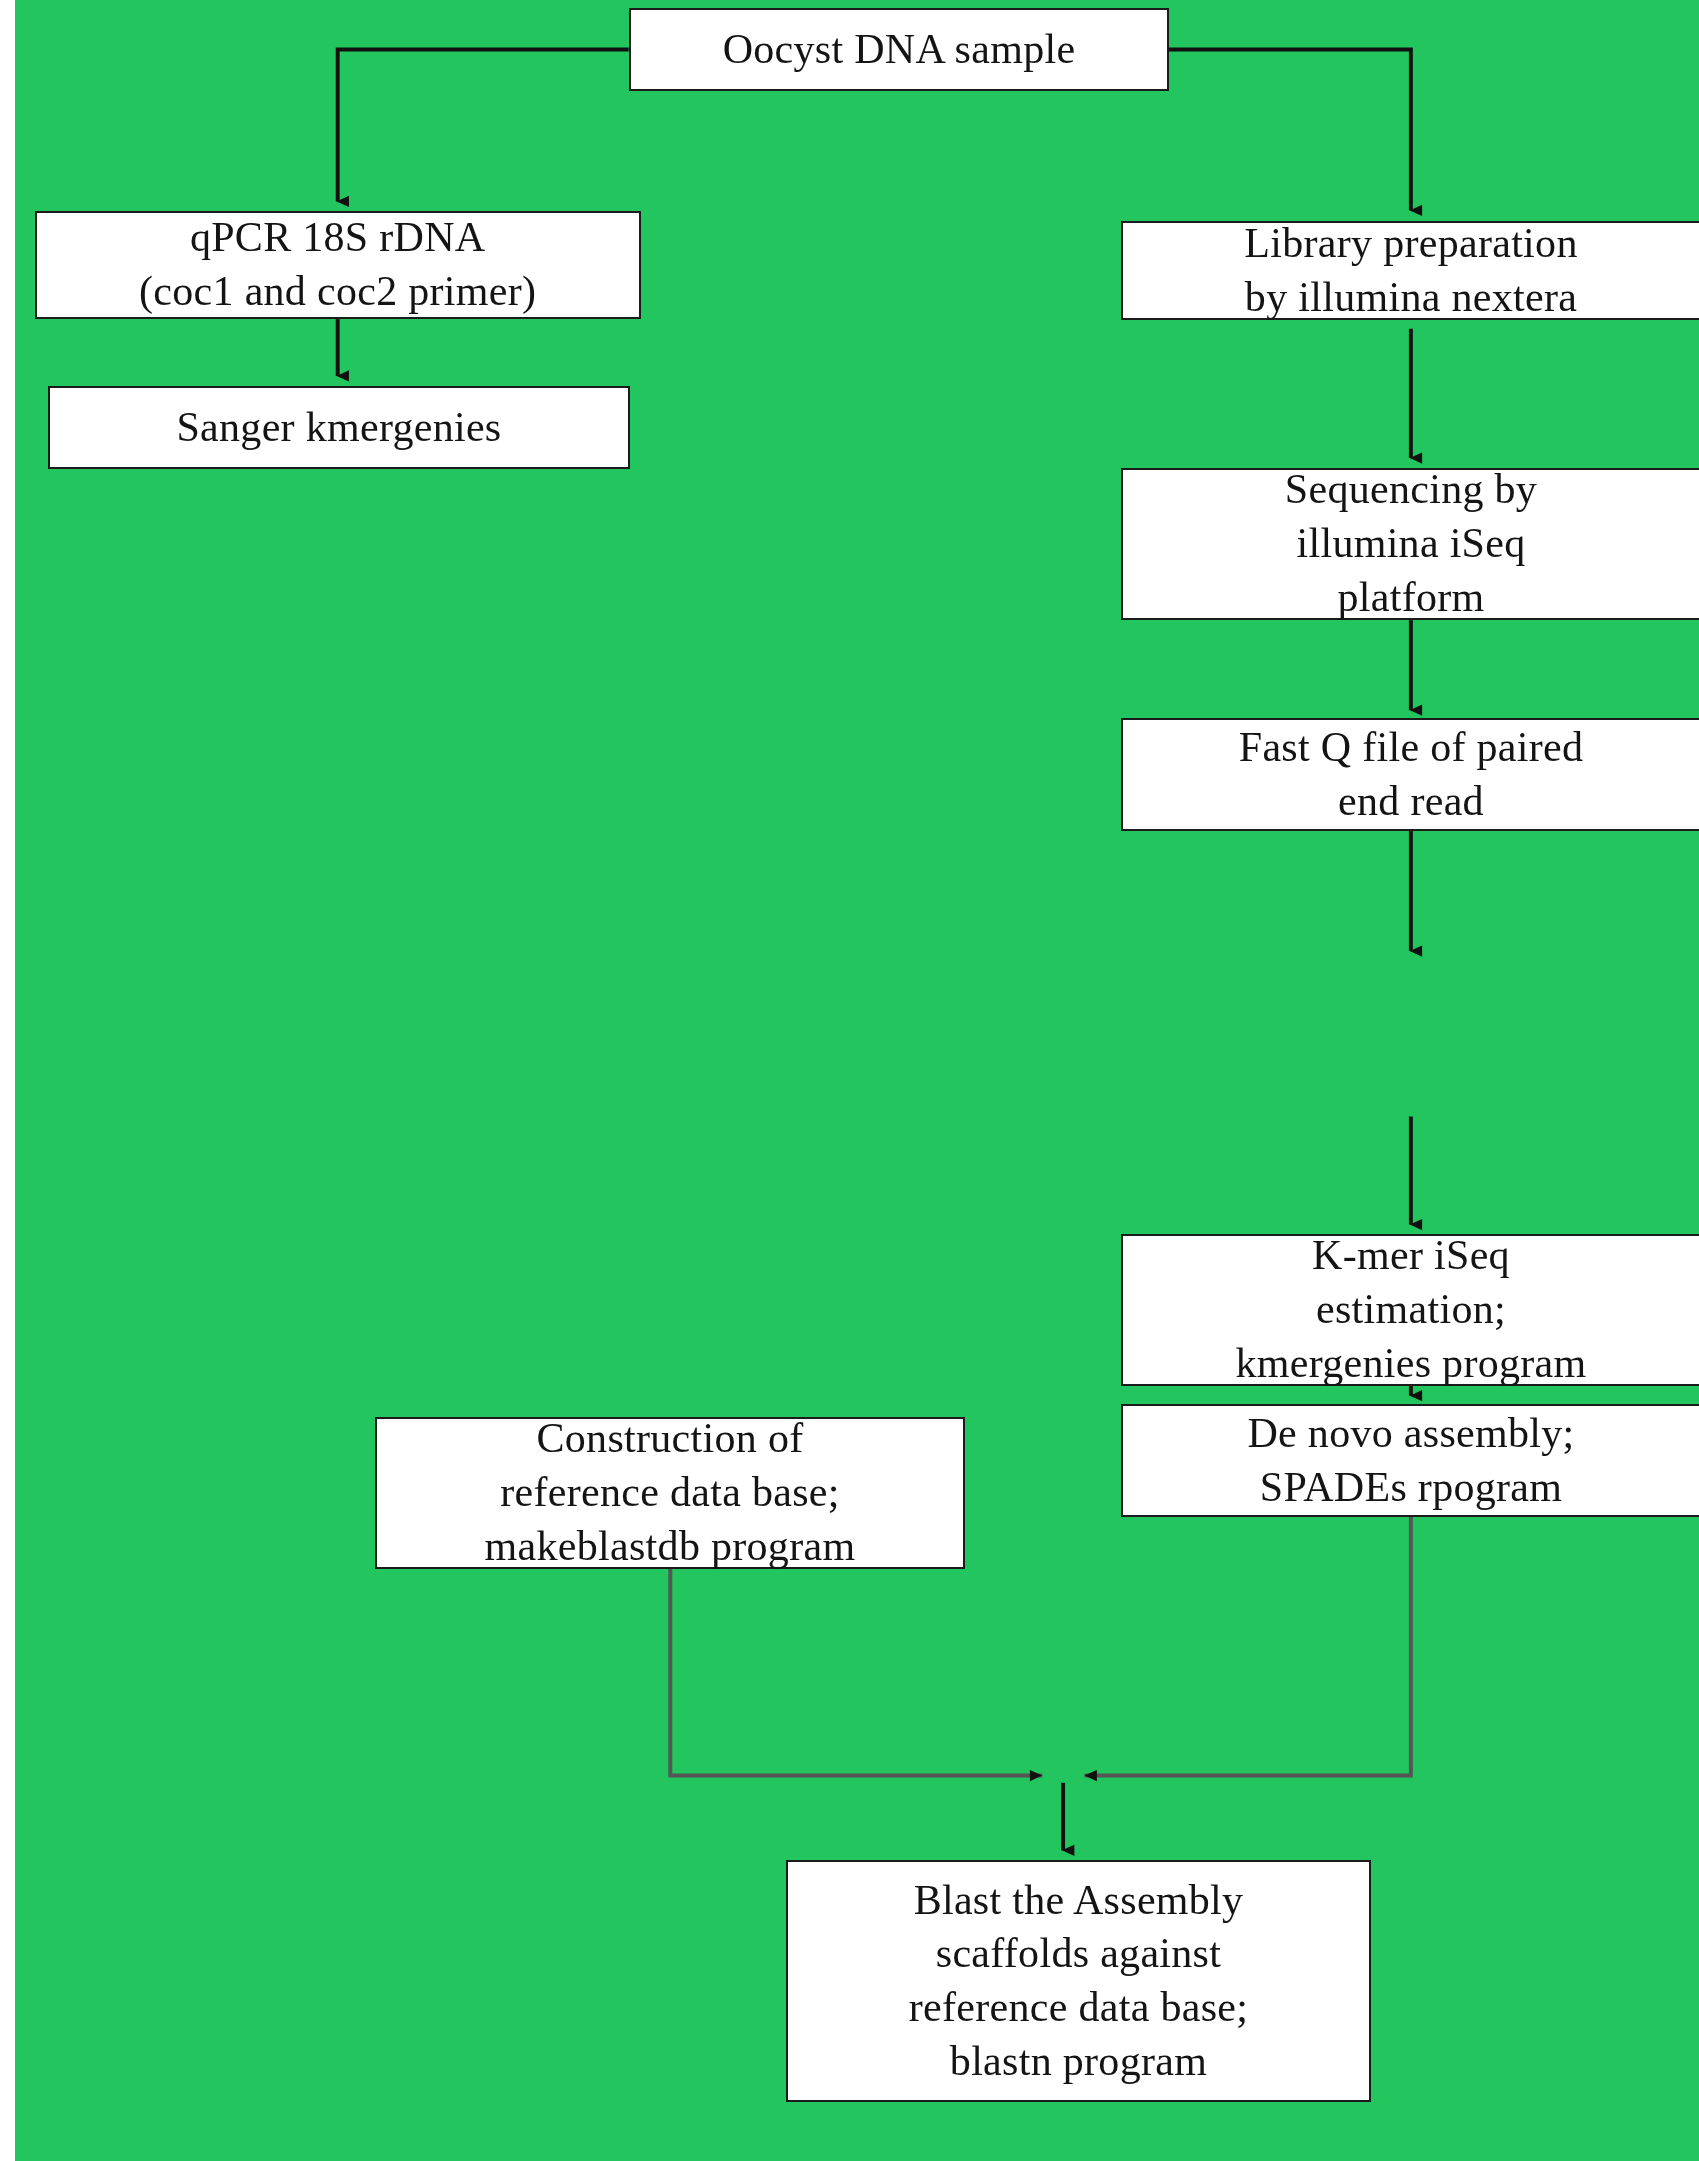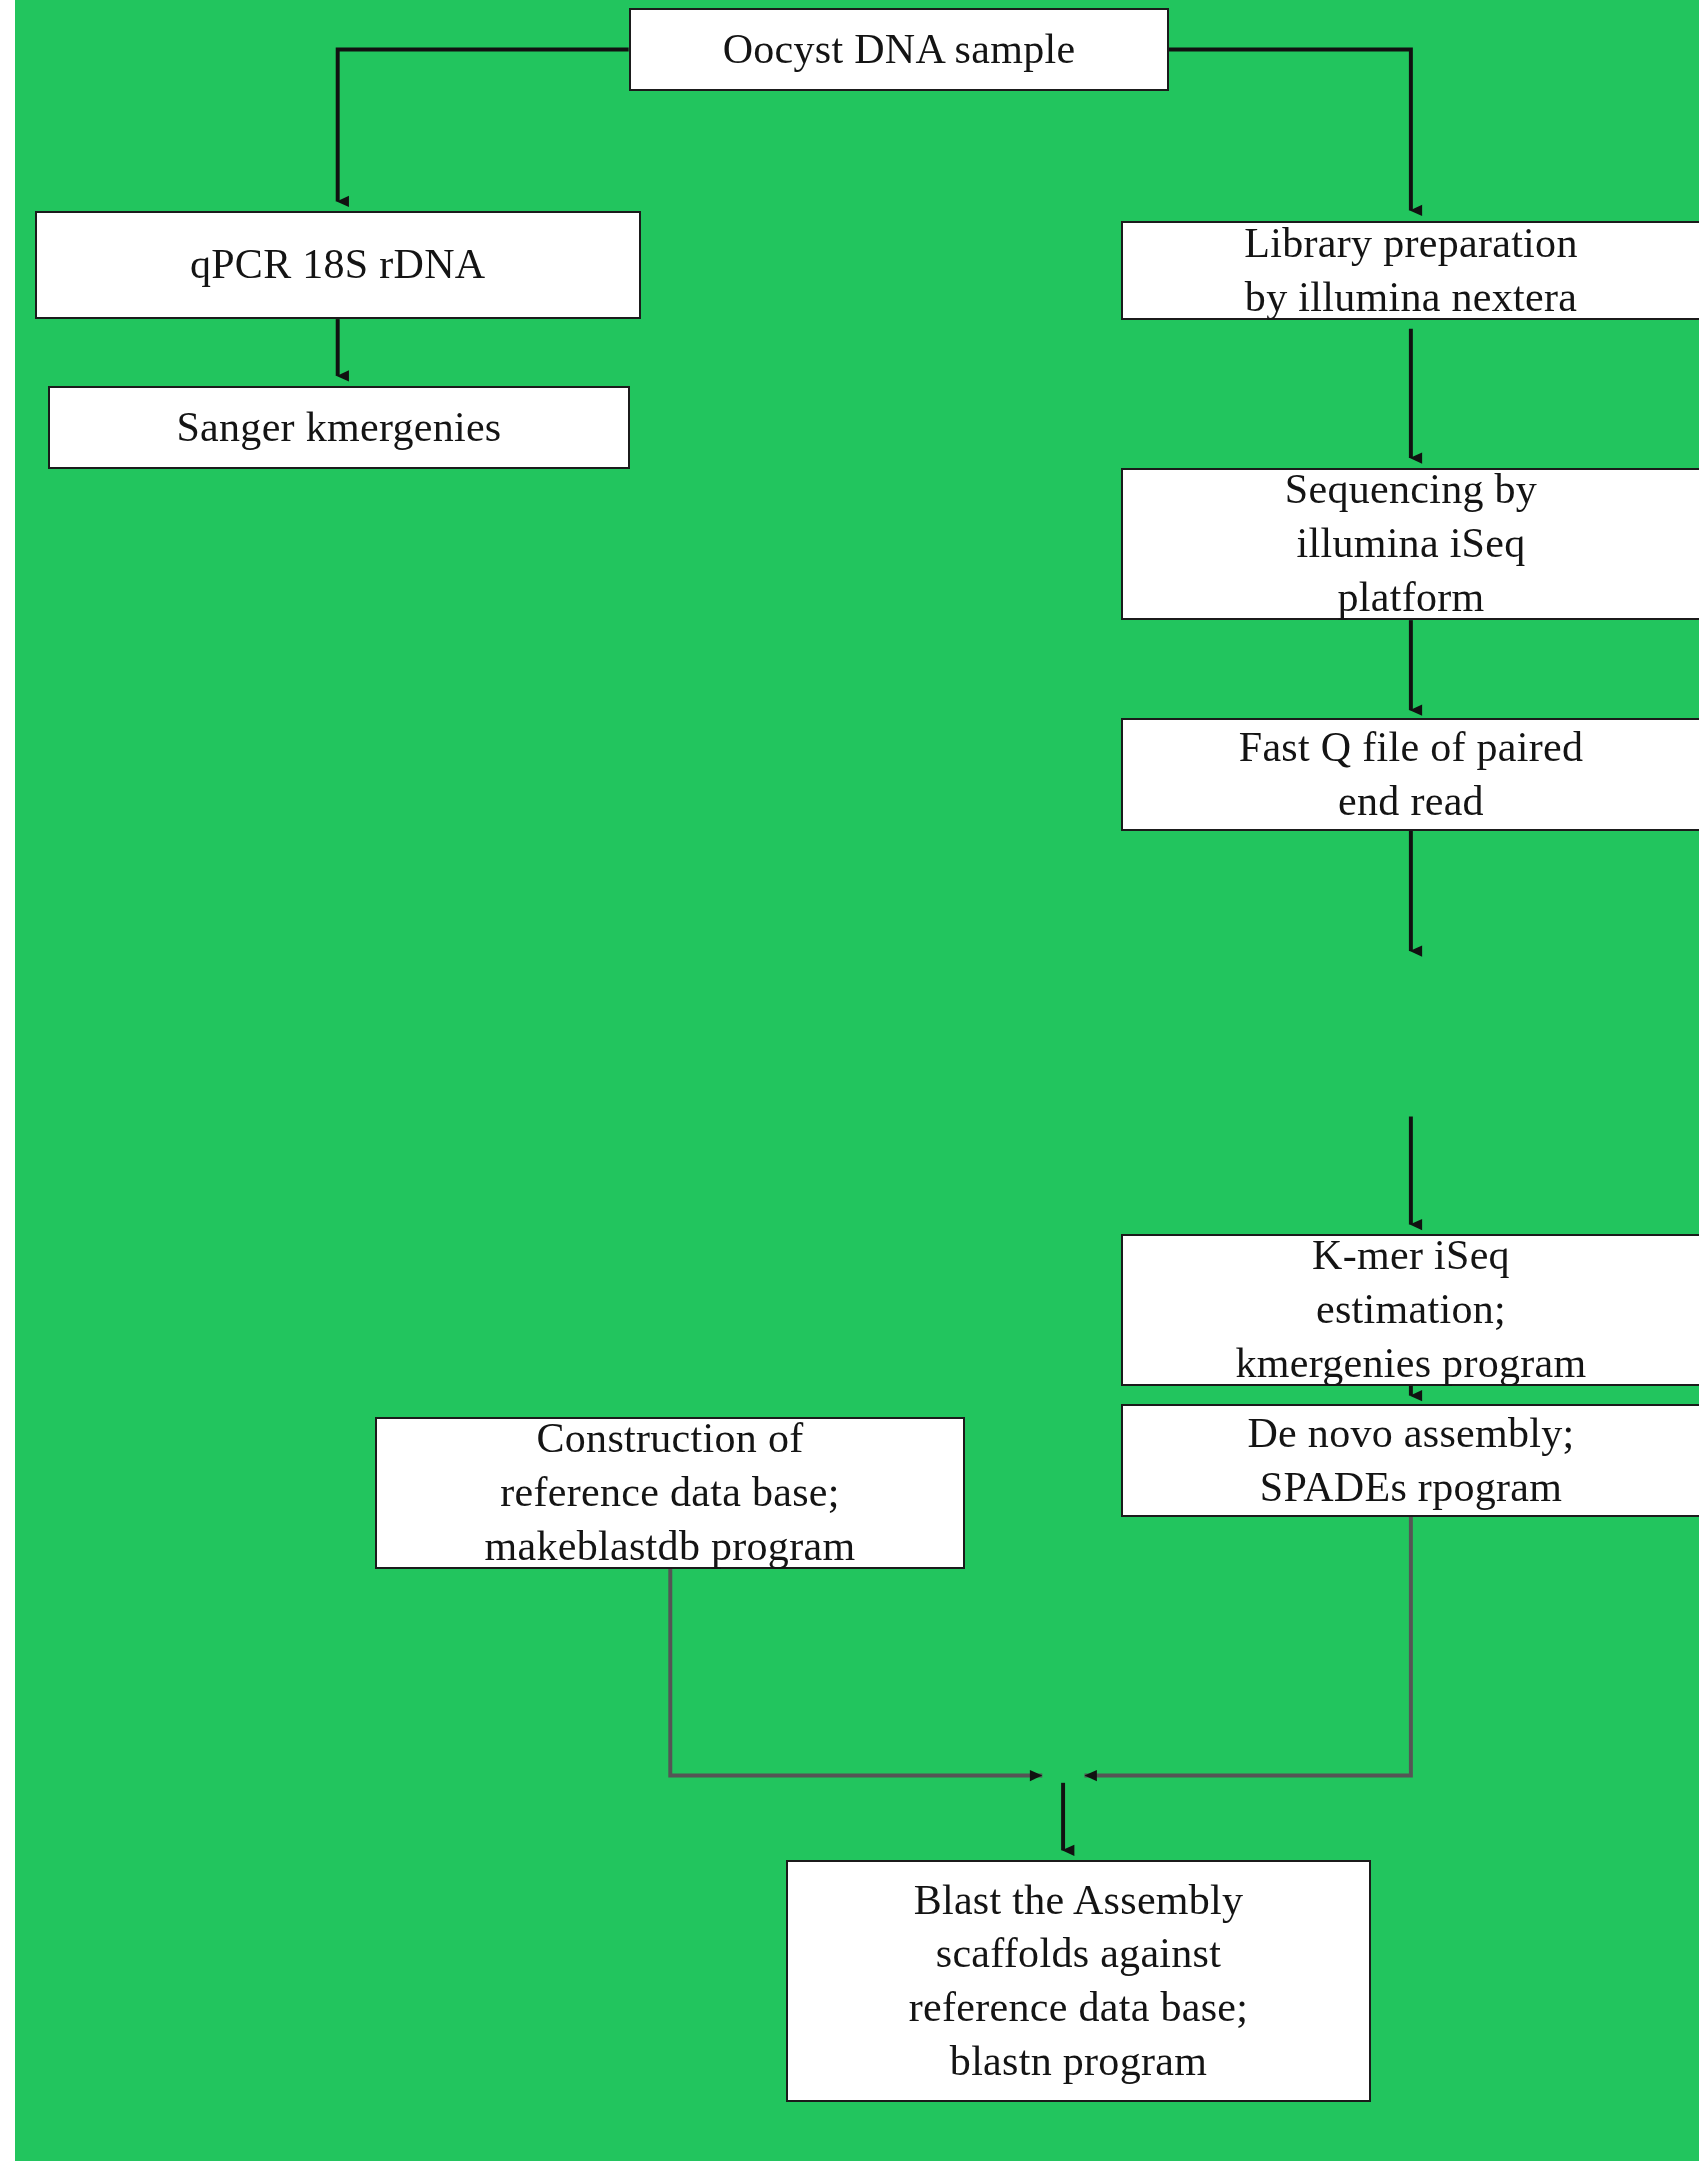--- a/index.html
+++ b/index.html
@@ -89,20 +89,21 @@
   </svg>
 
   <div class="node" style="left: 614px; top: 7.9px; width: 540px; height: 83px; border-color: rgb(27, 27, 27); color: rgb(20, 20, 20);">
     <span class="lines">
         <span>Oocyst DNA sample</span>
       </span>
   </div>
   <div class="node" style="left: 19.7px; top: 211px; width: 606px; height: 108px; border-color: rgb(27, 27, 27); color: rgb(20, 20, 20);">
     <span class="lines">
         <span>qPCR 18S rDNA</span>
+        <span>(coc1 and coc2 primer)</span>
       </span>
   </div>
   <div class="node" style="left: 33px; top: 386px; width: 582px; height: 83px; border-color: rgb(27, 27, 27); color: rgb(20, 20, 20);">
     <span class="lines">
         <span>Sanger kmergenies</span>
       </span>
   </div>
   <div class="node" style="left: 1106px; top: 221px; width: 580px; height: 99px; border-color: rgb(27, 27, 27); color: rgb(20, 20, 20);">
     <span class="lines">
         <span>Library preparation</span>

